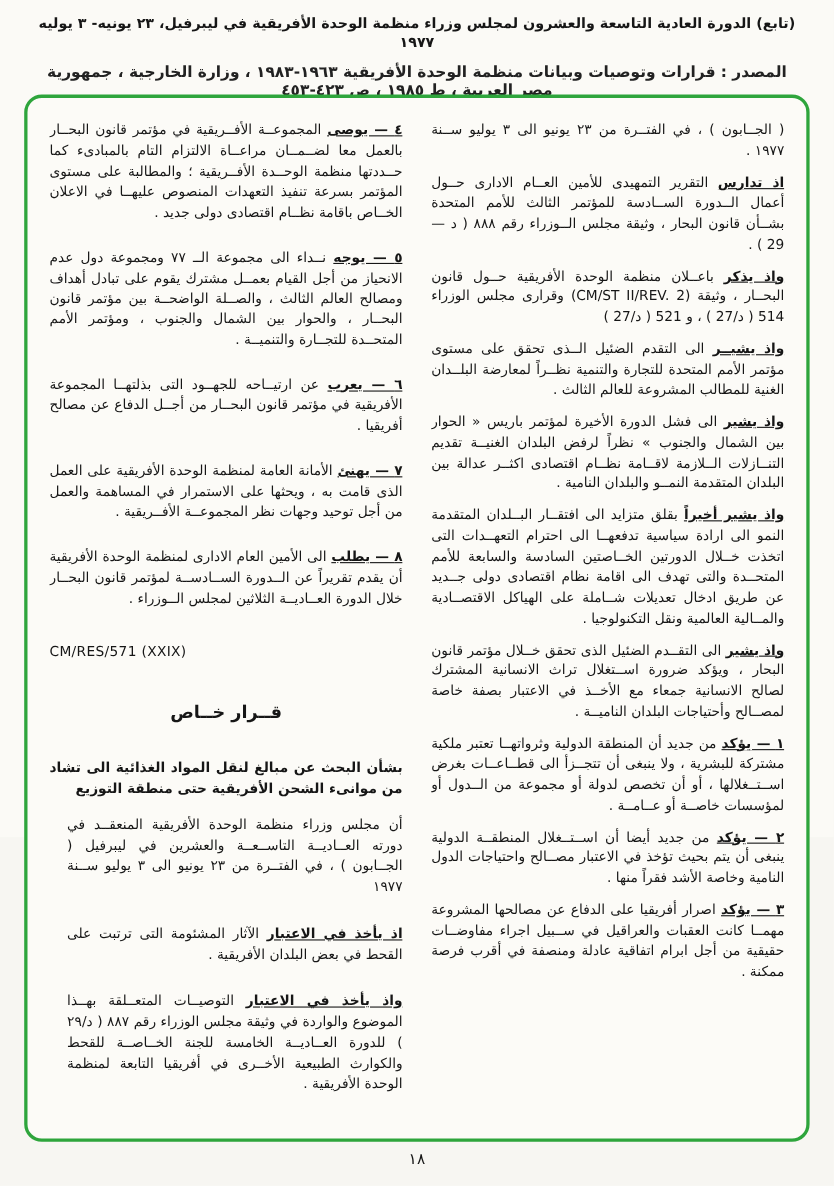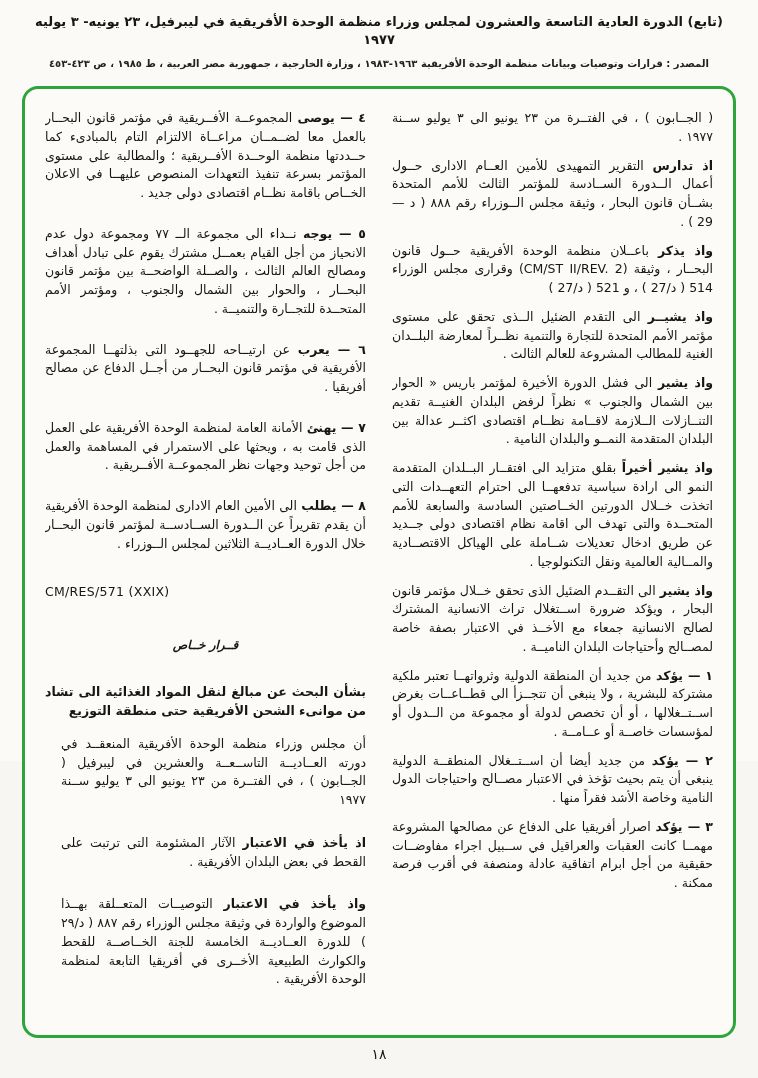--- a/index.html
+++ b/index.html
@@ -6,35 +6,35 @@
   body{
     width:758px;height:1078px;
     background:#f7f6f2;
     font-family:"DejaVu Sans","Liberation Sans",sans-serif;
     color:#161616;
     overflow:hidden;
   }
   .page{position:relative;width:758px;height:761px;background:#fbfaf6;}
   .doc-header{padding-top:13px;text-align:center;direction:rtl;}
   .doc-title{font-size:13px;font-weight:bold;line-height:1.4;padding:0 28px;}
-  .doc-source{font-size:10px;font-weight:bold;margin-top:9px;color:#222;padding:0 30px;}
+  .doc-source{font-size:14px;font-weight:bold;margin-top:9px;color:#222;padding:0 30px;}
   .frame{
     position:absolute;left:22px;right:22px;top:86px;height:952px;
     border:3px solid #2ea53c;border-radius:16px;
     background:#fcfbf7;box-sizing:border-box;
     padding:20px 20px;overflow:hidden;
   }
   .columns{display:flex;direction:rtl;gap:26px;height:100%;overflow:hidden;}
   .column{flex:1;min-width:0;direction:rtl;text-align:justify;font-size:12.5px;line-height:1.5;overflow:hidden;}
   .para{margin:0 0 10px 0;}
   .column-left .res{margin:0 0 22px 0;}
   .column-left .lc-para{margin:0 0 24px 16px;}
-  .lead{font-weight:bold;}
+  .lead{font-weight:bold;text-decoration:underline;}
   .ref{direction:ltr;text-align:left;font-size:12.5px;margin:30px 0 0 0;letter-spacing:.3px;}
-  .heading{text-align:center;font-weight:bold;font-size:12px;margin:34px 0 28px 0;font-style:italic;}
+  .heading{text-align:center;font-weight:bold;font-size:16px;margin:34px 0 28px 0;}
   .subject{font-weight:bold;margin:0 0 14px 0;line-height:1.55;}
   .page-number{
     position:absolute;top:1046px;left:0;right:0;
     text-align:center;font-size:14px;color:#161616;
   }
 </style>
 </head>
 <body>
 
 <div class="page">

